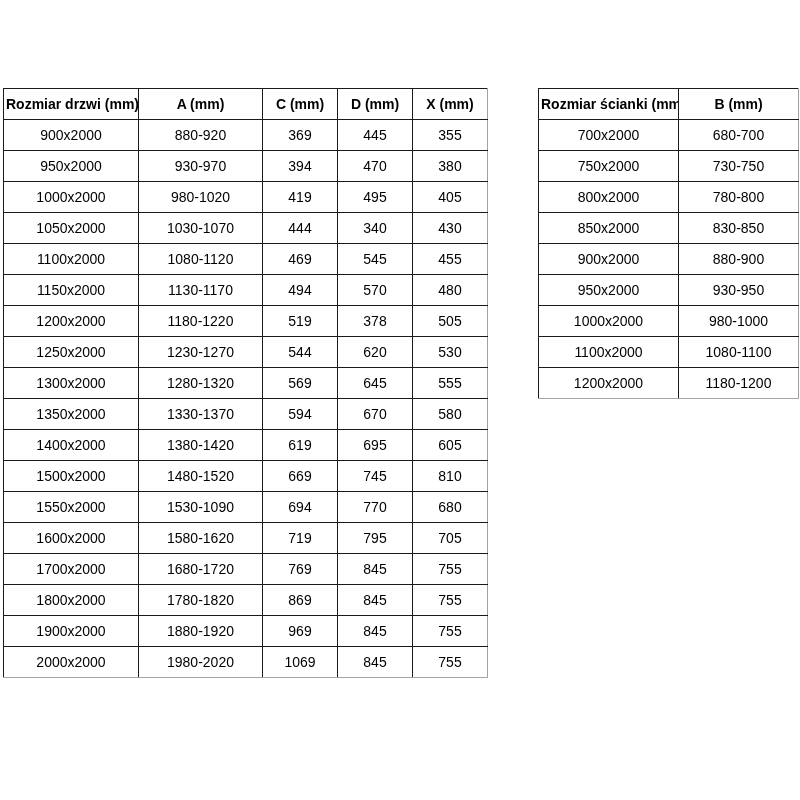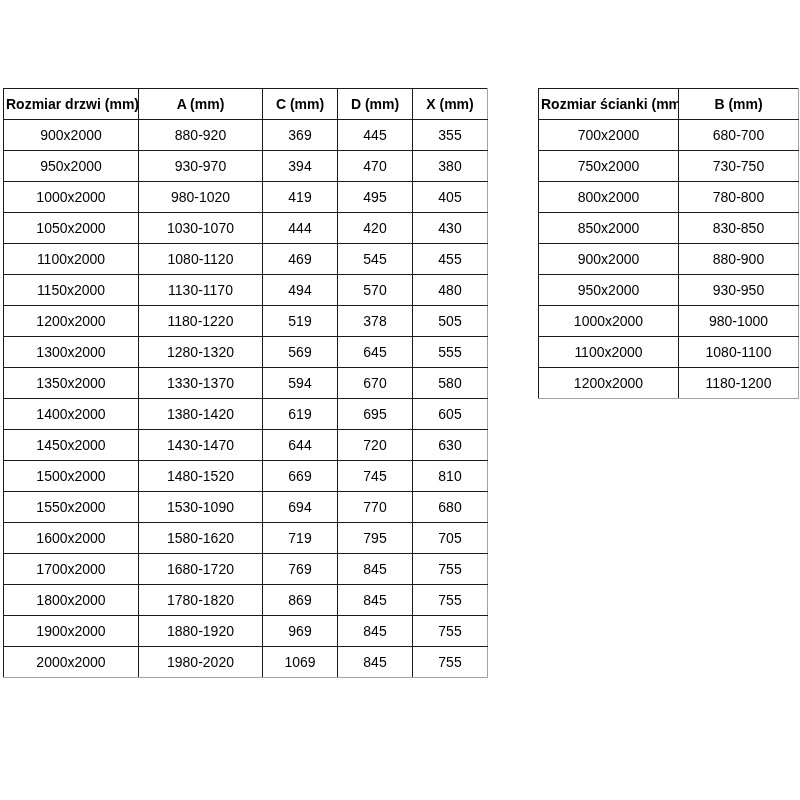--- a/index.html
+++ b/index.html
@@ -104,21 +104,21 @@
           <td>1000x2000</td>
           <td>980-1020</td>
           <td>419</td>
           <td>495</td>
           <td>405</td>
         </tr>
         <tr>
           <td>1050x2000</td>
           <td>1030-1070</td>
           <td>444</td>
-          <td>420</td>
+          <td>340</td>
           <td>430</td>
         </tr>
         <tr>
           <td>1100x2000</td>
           <td>1080-1120</td>
           <td>469</td>
           <td>545</td>
           <td>455</td>
         </tr>
         <tr>
@@ -129,46 +129,46 @@
           <td>480</td>
         </tr>
         <tr>
           <td>1200x2000</td>
           <td>1180-1220</td>
           <td>519</td>
           <td>378</td>
           <td>505</td>
         </tr>
         <tr>
+          <td>1250x2000</td>
+          <td>1230-1270</td>
+          <td>544</td>
+          <td>620</td>
+          <td>530</td>
+        </tr>
+        <tr>
           <td>1300x2000</td>
           <td>1280-1320</td>
           <td>569</td>
           <td>645</td>
           <td>555</td>
         </tr>
         <tr>
           <td>1350x2000</td>
           <td>1330-1370</td>
           <td>594</td>
           <td>670</td>
           <td>580</td>
         </tr>
         <tr>
           <td>1400x2000</td>
           <td>1380-1420</td>
           <td>619</td>
           <td>695</td>
           <td>605</td>
-        </tr>
-        <tr>
-          <td>1450x2000</td>
-          <td>1430-1470</td>
-          <td>644</td>
-          <td>720</td>
-          <td>630</td>
         </tr>
         <tr>
           <td>1500x2000</td>
           <td>1480-1520</td>
           <td>669</td>
           <td>745</td>
           <td>810</td>
         </tr>
         <tr>
           <td>1550x2000</td>

